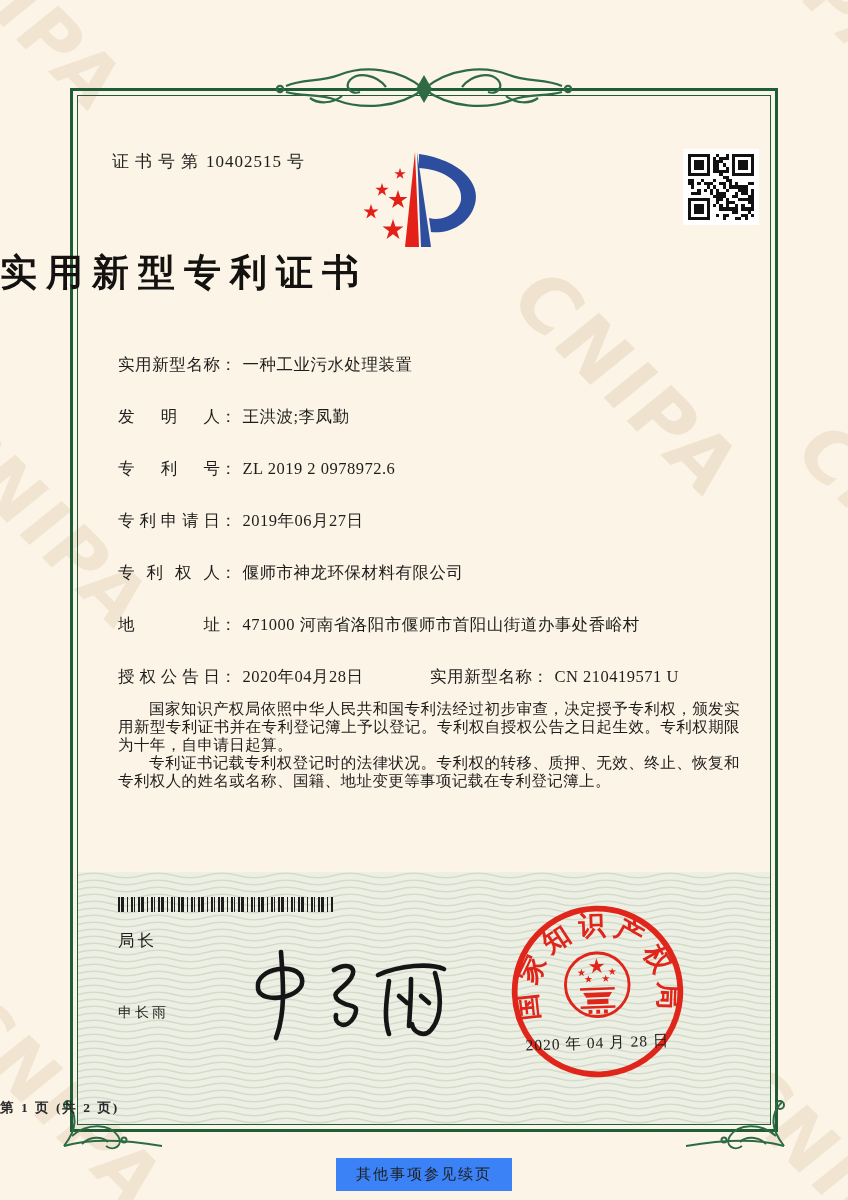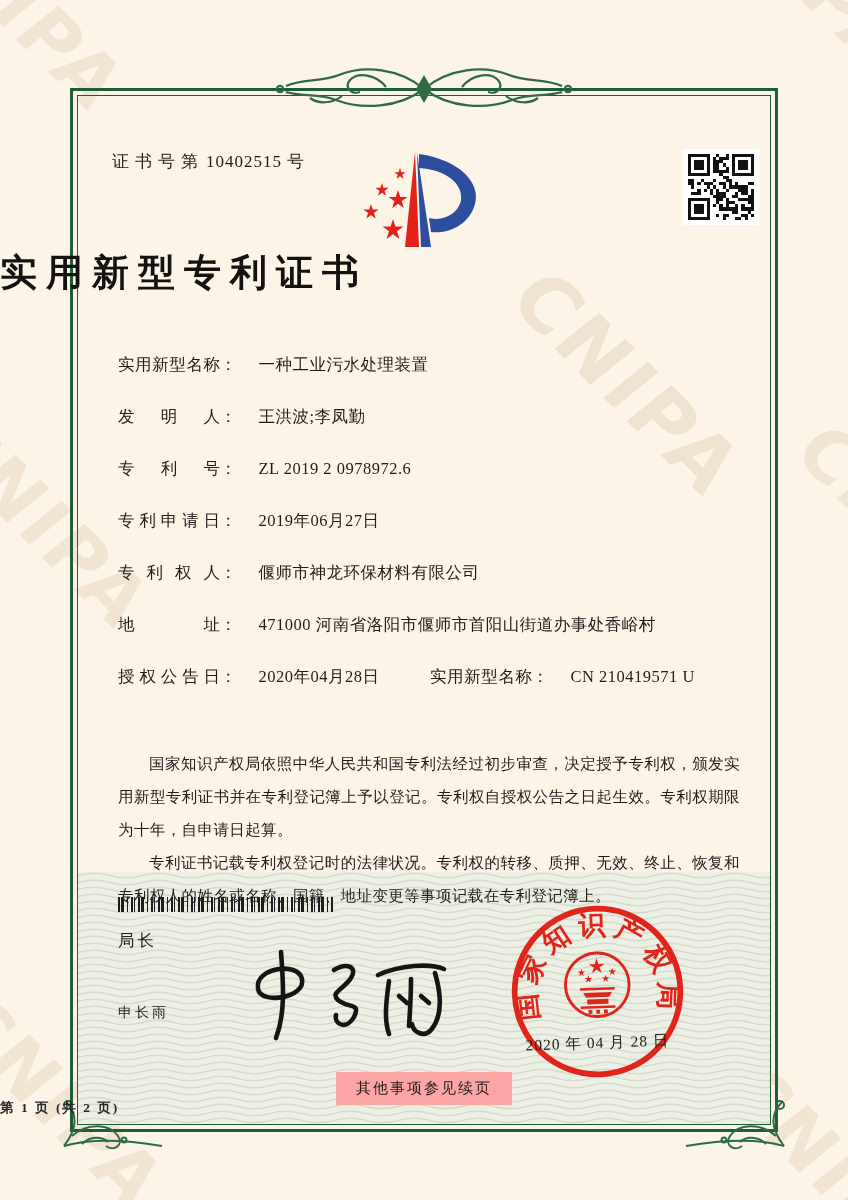--- a/index.html
+++ b/index.html
@@ -43,44 +43,44 @@
 
   .title{position:absolute;left:0;top:248px;width:100%;text-align:left;margin:0;
          font-size:37px;font-weight:700;letter-spacing:9px;color:#141210;}
 
   .fields{position:absolute;left:118px;top:348px;width:626px;font-size:16.5px;}
   .f-row{position:relative;height:52px;}
   .f-pair{position:absolute;left:0;top:6px;white-space:nowrap;}
   .f-pair2{left:312px;}
   .f-label{display:inline-block;width:102px;text-align:justify;text-align-last:justify;vertical-align:bottom;}
   .f-colon{display:inline-block;}
-  .f-value{margin-left:22px;letter-spacing:.5px;}
-
-  .legal{position:absolute;left:118px;top:700px;width:622px;font-size:15.5px;line-height:33px;
-         letter-spacing:.4px;text-align:justify;margin-top:47px;}
+  .f-value{margin-left:6px;letter-spacing:.5px;}
+
+  .legal{position:absolute;left:118px;top:700px;width:622px;font-size:15.5px;line-height:18px;
+         letter-spacing:.4px;text-align:justify;}
   .legal p{margin:0;text-indent:2em;}
 
   .barcode{position:absolute;left:118px;top:897px;width:216px;height:15px;
     background:repeating-linear-gradient(90deg,#1d1d1d 0 2px,transparent 2px 3px,
       #1d1d1d 3px 6px,transparent 6px 9px,#1d1d1d 9px 10px,transparent 10px 13px,
       #1d1d1d 13px 15px,transparent 15px 16px,#1d1d1d 16px 17px,transparent 17px 20px);}
 
   .issuer-title{position:absolute;left:118px;top:930px;font-size:16.5px;letter-spacing:3px;font-family:"DejaVu Sans",sans-serif;}
   .issuer-name{position:absolute;left:118px;top:1004px;font-size:14px;letter-spacing:3px;font-family:"DejaVu Sans",sans-serif;}
   .signature{position:absolute;left:238px;top:942px;}
 
   .seal{position:absolute;left:506px;top:900px;transform:rotate(-2deg);}
   .seal-date{position:absolute;left:506px;top:1033px;width:183px;text-align:center;
              font-size:15.5px;letter-spacing:1px;color:#221d19;transform:rotate(-2deg);}
 
   .page-indicator{position:absolute;left:0;top:1099px;width:100%;text-align:left;
                   font-size:13.5px;letter-spacing:2px;color:#2a2a2a;font-weight:bold;}
 
-  .continuation{position:absolute;left:50%;top:1072px;transform:translateX(-50%);
-                background:#fca5a5;padding:7px 20px;font-size:15px;letter-spacing:2px;color:#1f1d1b;z-index:5;}
+  .continuation{position:absolute;left:50%;top:1158px;transform:translateX(-50%);
+                background:#3b82f6;padding:7px 20px;font-size:15px;letter-spacing:2px;color:#1f1d1b;z-index:5;}
 </style>
 </head>
 <body>
 
 <div class="page">
 
   <span class="wm wm1">CNIPA</span>
   <span class="wm wm2">CNIPA</span>
   <span class="wm wm3">CNIPA</span>
   <span class="wm wm4">CNIPA</span>

